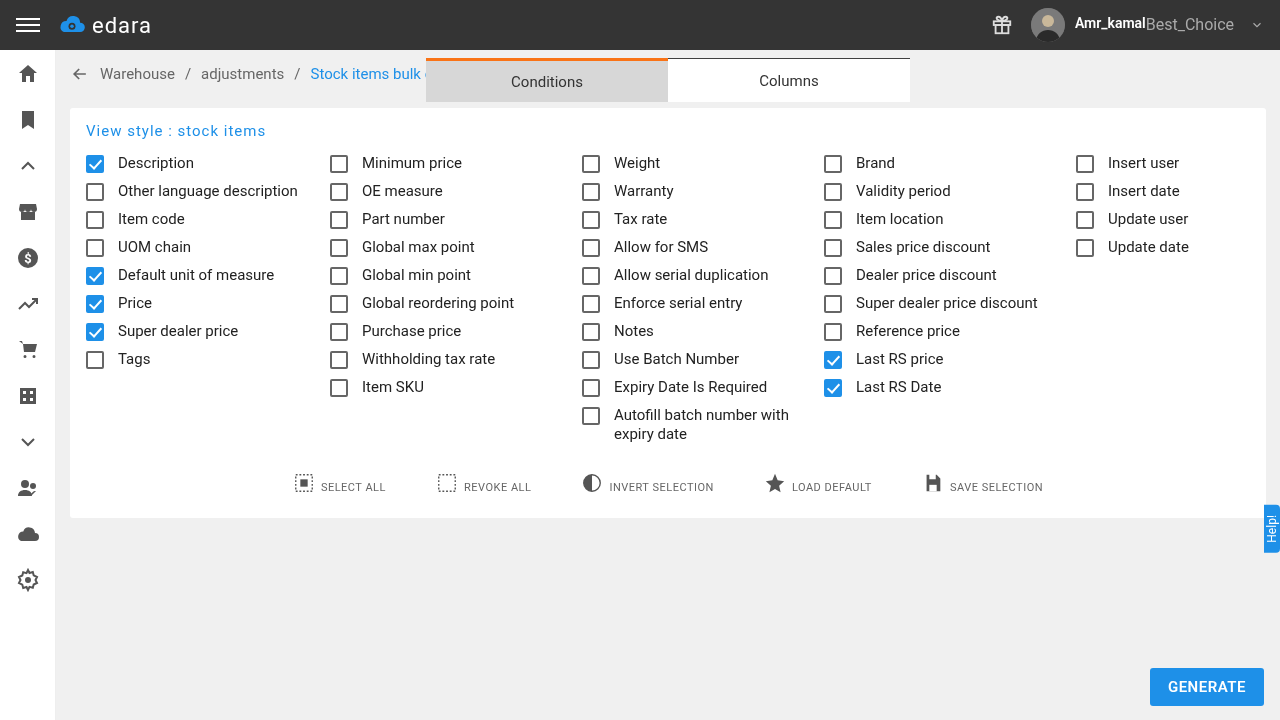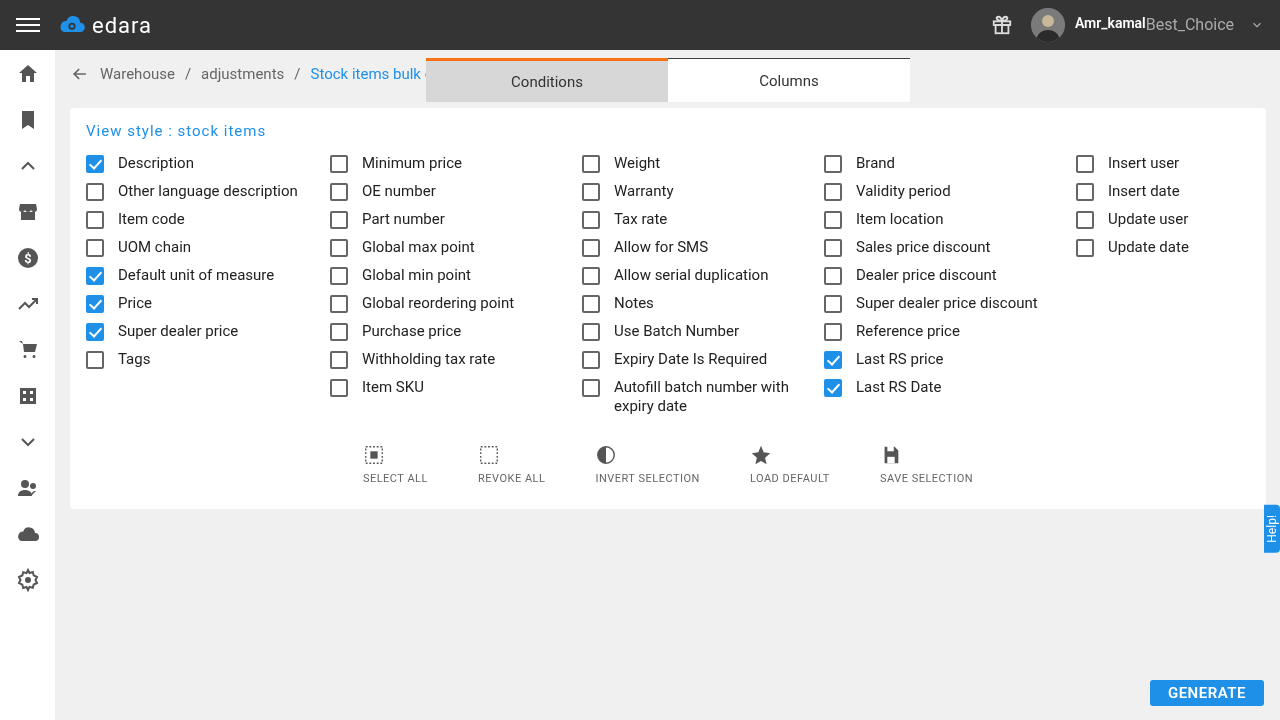--- a/index.html
+++ b/index.html
@@ -36,24 +36,24 @@
 .col2{width:252px}
 .col3{width:242px}
 .col4{width:252px}
 .col5{width:180px}
 .check-row{display:flex;align-items:flex-start;gap:14px;padding:4px 0;font-size:15px;color:#222;min-height:28px}
 .check-label{line-height:1.25}
 .chk{width:18px;height:18px;border:2px solid #666;border-radius:2px;flex-shrink:0;cursor:pointer;position:relative;margin-top:1px}
 .chk.checked{background:#1e90e8;border-color:#1e90e8}
 .chk.checked::after{content:'';position:absolute;left:4px;top:0px;width:5px;height:10px;border:solid #fff;border-width:0 2px 2px 0;transform:rotate(42deg)}
 .actions{display:flex;justify-content:center;gap:50px;margin-top:24px}
-.action{display:flex;flex-direction:column;align-items:flex-start;gap:6px;cursor:pointer;color:#555}
+.action{display:flex;align-items:flex-end;gap:6px;cursor:pointer;color:#555}
 .action-icon{width:22px;height:22px}
 .action-label{font-size:11px;letter-spacing:.5px;color:#666}
-.generate-btn{position:absolute;right:16px;bottom:14px;background:#1e90e8;color:#fff;border:none;padding:4px 18px;font-size:15px;font-weight:600;border-radius:3px;cursor:pointer;letter-spacing:.5px}
+.generate-btn{position:absolute;right:16px;bottom:14px;background:#1e90e8;color:#fff;border:none;padding:10px 18px;font-size:15px;font-weight:600;border-radius:3px;cursor:pointer;letter-spacing:.5px}
 .help-tab{position:absolute;right:0;top:505px;background:#1e90e8;color:#fff;writing-mode:vertical-rl;padding:10px 1px;font-size:12px;border-radius:4px 0 0 4px;cursor:pointer;transform:rotate(180deg)}
 svg{display:block}
 </style>
 </head>
 <body>
 
 <div class="topbar">
   <div class="hamburger">
     <span></span>
       <span></span>
@@ -217,21 +217,21 @@
             <span class="check-label">Tags</span>
           </div>
         </div>
       <div class="col col2" id="col2">
           <div class="check-row">
             <div class="chk"></div>
             <span class="check-label">Minimum price</span>
           </div>
           <div class="check-row">
             <div class="chk"></div>
-            <span class="check-label">OE number</span>
+            <span class="check-label">OE measure</span>
           </div>
           <div class="check-row">
             <div class="chk"></div>
             <span class="check-label">Part number</span>
           </div>
           <div class="check-row">
             <div class="chk"></div>
             <span class="check-label">Global max point</span>
           </div>
           <div class="check-row">
@@ -268,20 +268,24 @@
             <div class="chk"></div>
             <span class="check-label">Tax rate</span>
           </div>
           <div class="check-row">
             <div class="chk"></div>
             <span class="check-label">Allow for SMS</span>
           </div>
           <div class="check-row">
             <div class="chk"></div>
             <span class="check-label">Allow serial duplication</span>
+          </div>
+          <div class="check-row">
+            <div class="chk"></div>
+            <span class="check-label">Enforce serial entry</span>
           </div>
           <div class="check-row">
             <div class="chk"></div>
             <span class="check-label">Notes</span>
           </div>
           <div class="check-row">
             <div class="chk"></div>
             <span class="check-label">Use Batch Number</span>
           </div>
           <div class="check-row">

